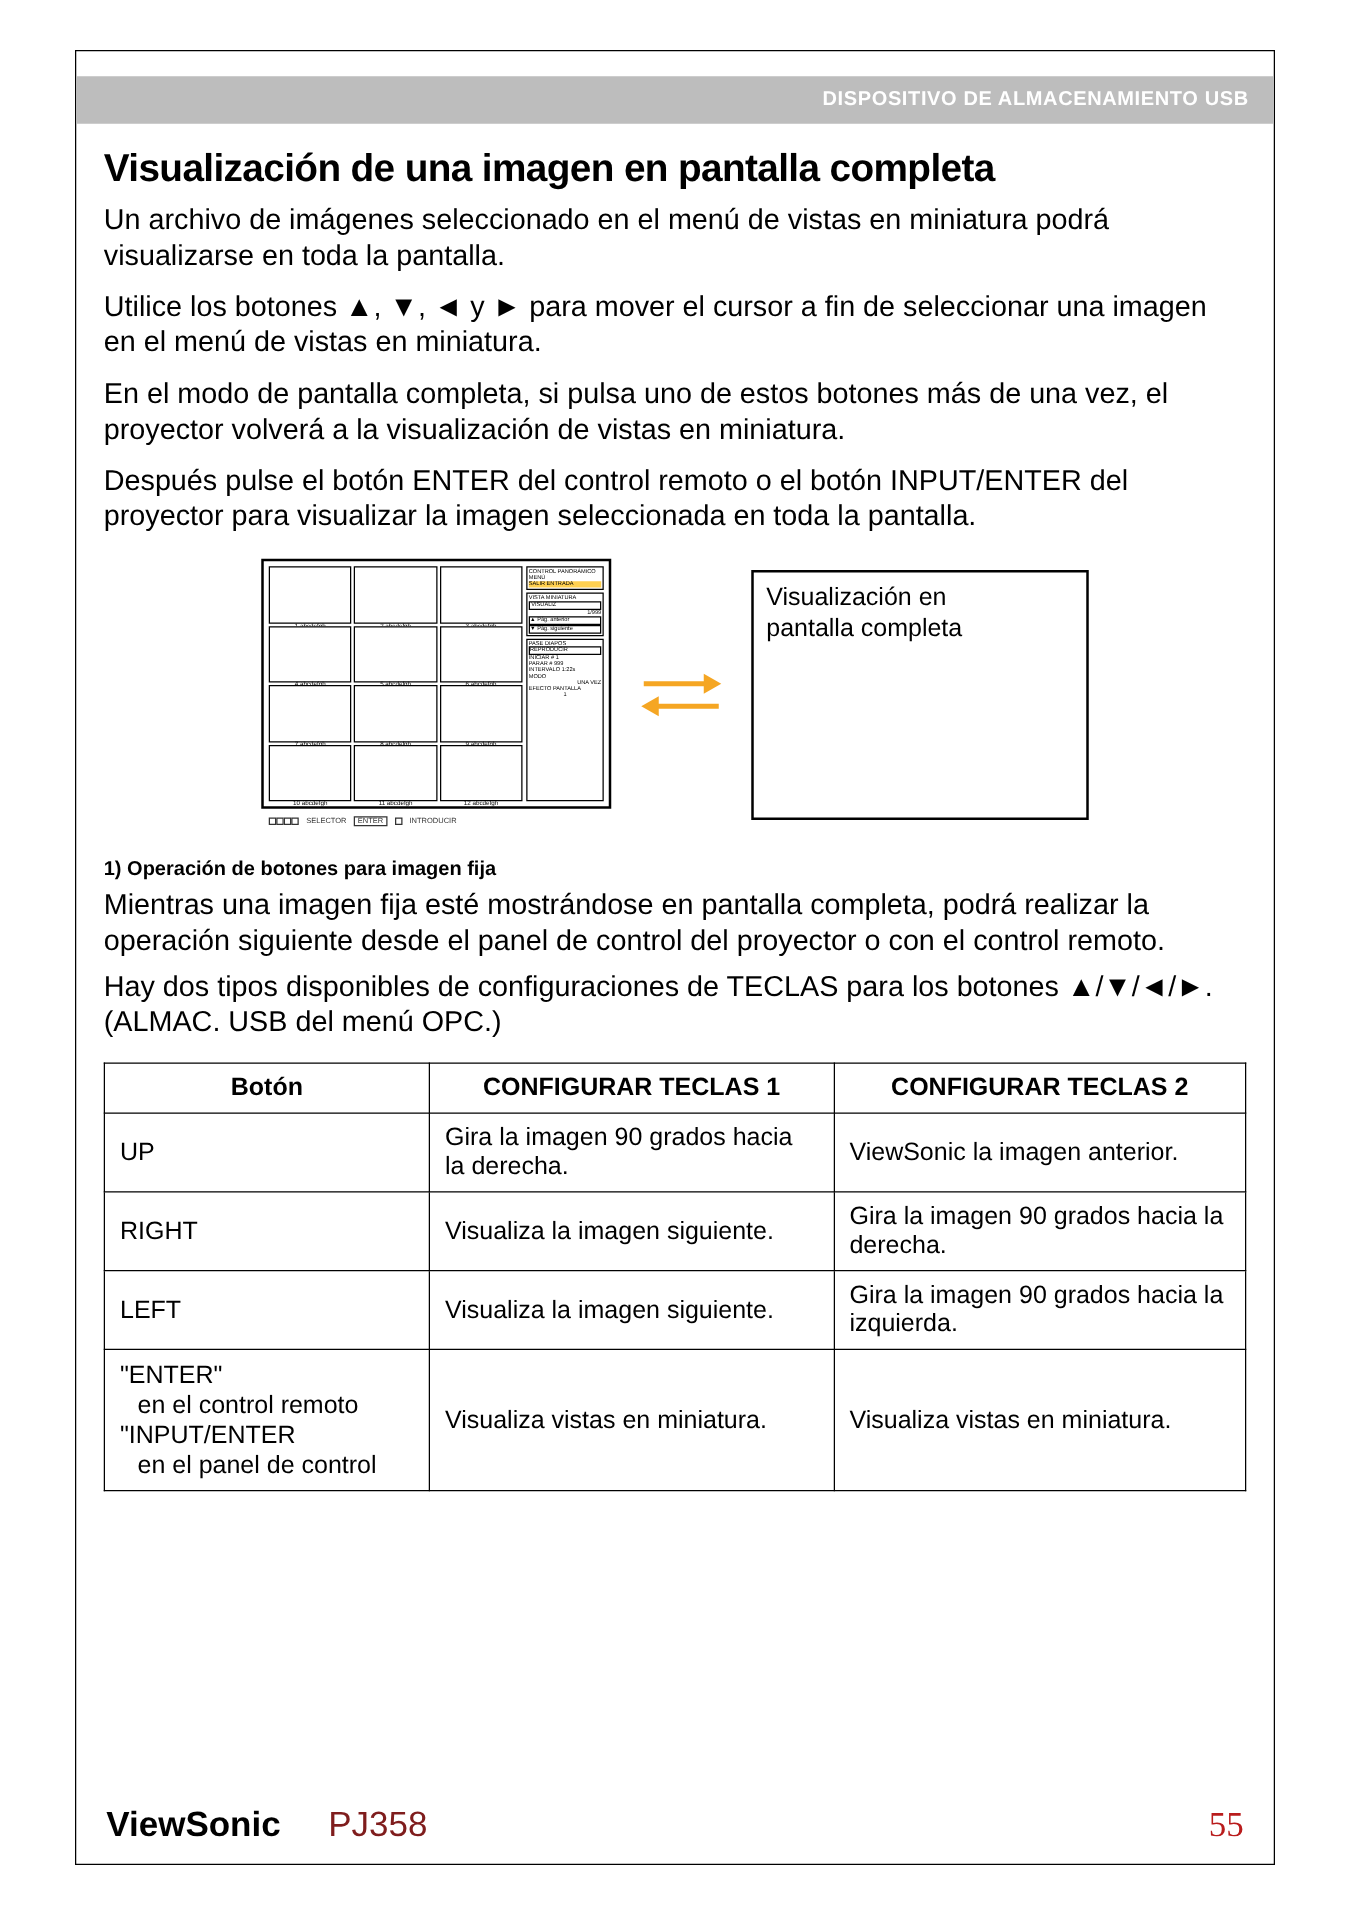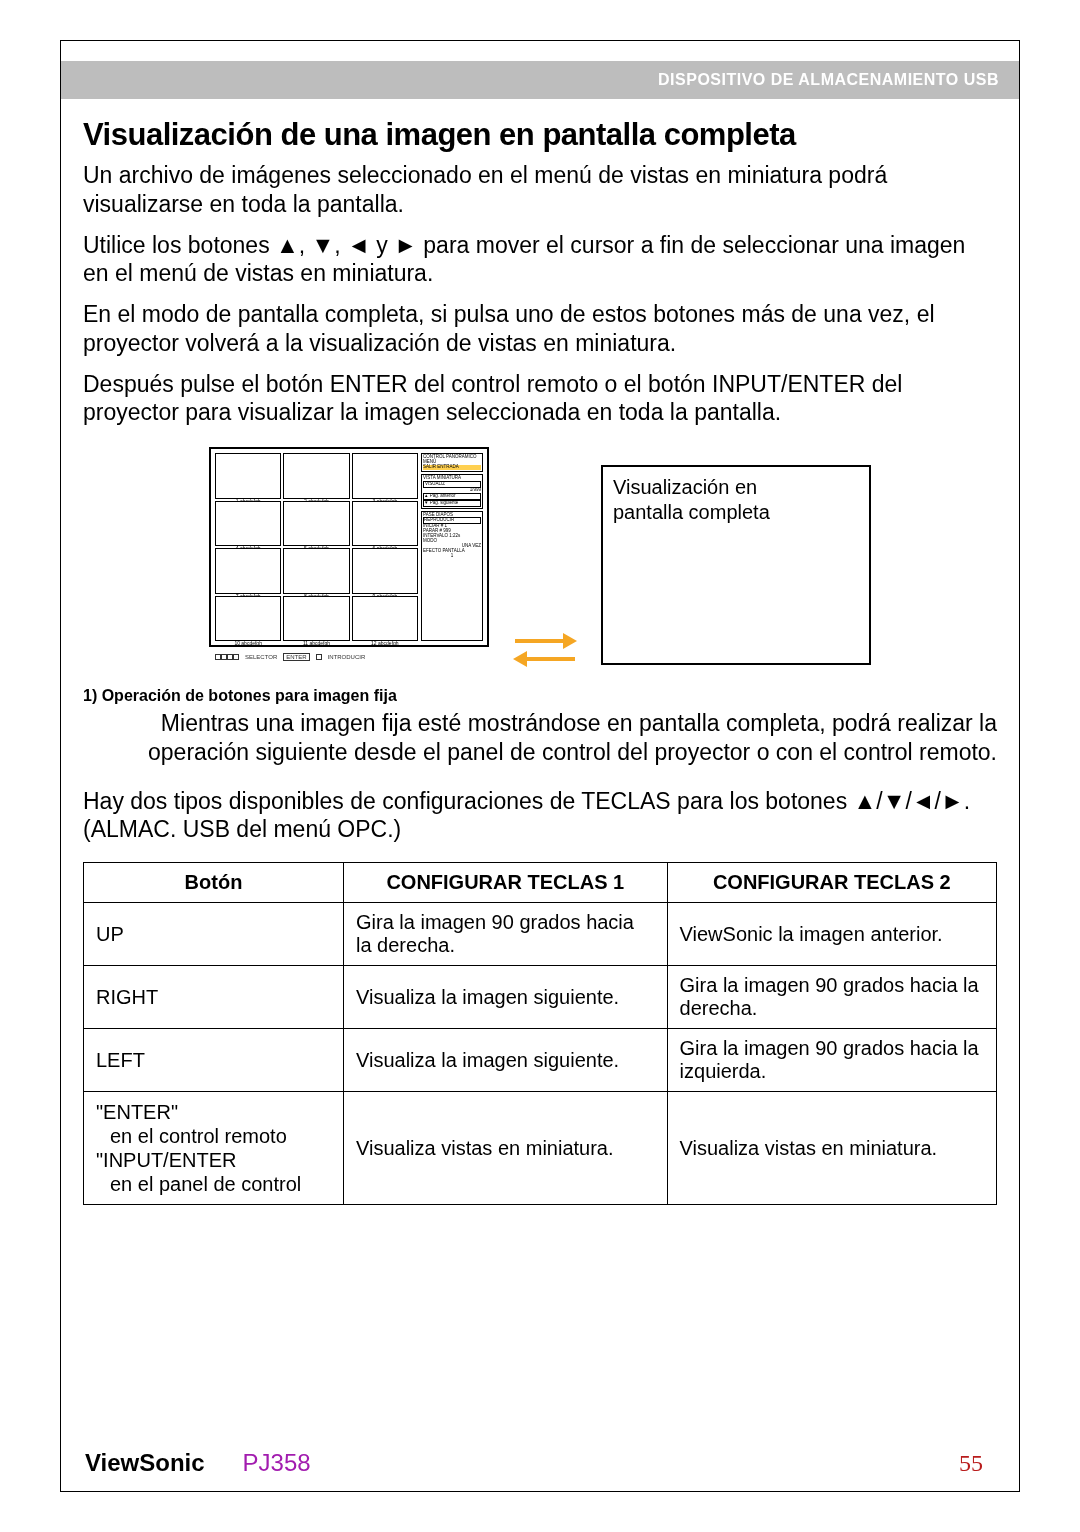--- a/index.html
+++ b/index.html
@@ -47,21 +47,21 @@
     margin-bottom: 12px;
   }
   .section-sub {
     font-size: 16px;
     font-weight: 700;
     margin-top: 22px;
     margin-bottom: 4px;
   }
   .diagram-row {
     display: flex;
-    align-items: flex-end;
+    align-items: center;
     justify-content: center;
     gap: 26px;
     margin: 20px 0 10px 0;
   }
   .thumb-box {
     border: 2px solid #000;
     width: 280px;
     height: 200px;
     padding: 4px;
     display: flex;
@@ -191,27 +191,27 @@
   table.keys th:first-child, table.keys td:first-child {
     width: 260px;
   }
   .multi-line { line-height: 1.2; }
   .indent { padding-left: 14px; display: block; }
 
   .footer {
     position: absolute;
     bottom: 14px;
     left: 24px;
-    right: 36px;
+    right: 24px;
     display: flex;
     align-items: baseline;
-    font-size: 24px;
+    font-size: 28px;
   }
   .footer .brand { font-weight: bold; margin-right: 38px; }
-  .footer .model { color: #a21caf; }
+  .footer .model { color: #7f1d1d; }
   .footer .page { margin-left: auto; color: #b91c1c; font-family: Liberation Serif, serif; }
 </style>
 </head>
 <body>
 
 <div class="page-frame">
   <div class="header-bar">
     <span>DISPOSITIVO DE ALMACENAMIENTO USB</span>
   </div>
 
@@ -313,21 +313,21 @@
         <div class="arw left"></div>
       </div>
 
       <div class="full-box">
         <span>Visualización en</span><br>
         <span>pantalla completa</span>
       </div>
     </div>
 
     <div class="section-sub">1) Operación de botones para imagen fija</div>
-    <p class="para" style="margin-bottom:20px;text-align:right;">Mientras una imagen fija esté mostrándose en pantalla completa, podrá realizar la operación siguiente desde el panel de control del proyector o con el control remoto.</p>
+    <p class="para" style="margin-bottom:8px;">Mientras una imagen fija esté mostrándose en pantalla completa, podrá realizar la operación siguiente desde el panel de control del proyector o con el control remoto.</p>
     <p class="para">Hay dos tipos disponibles de configuraciones de TECLAS para los botones ▲/▼/◄/►. (ALMAC. USB del menú OPC.)</p>
 
     <table class="keys">
       <thead>
         <tr>
           <th>Botón</th>
           <th>CONFIGURAR TECLAS 1</th>
           <th>CONFIGURAR TECLAS 2</th>
         </tr>
       </thead>

